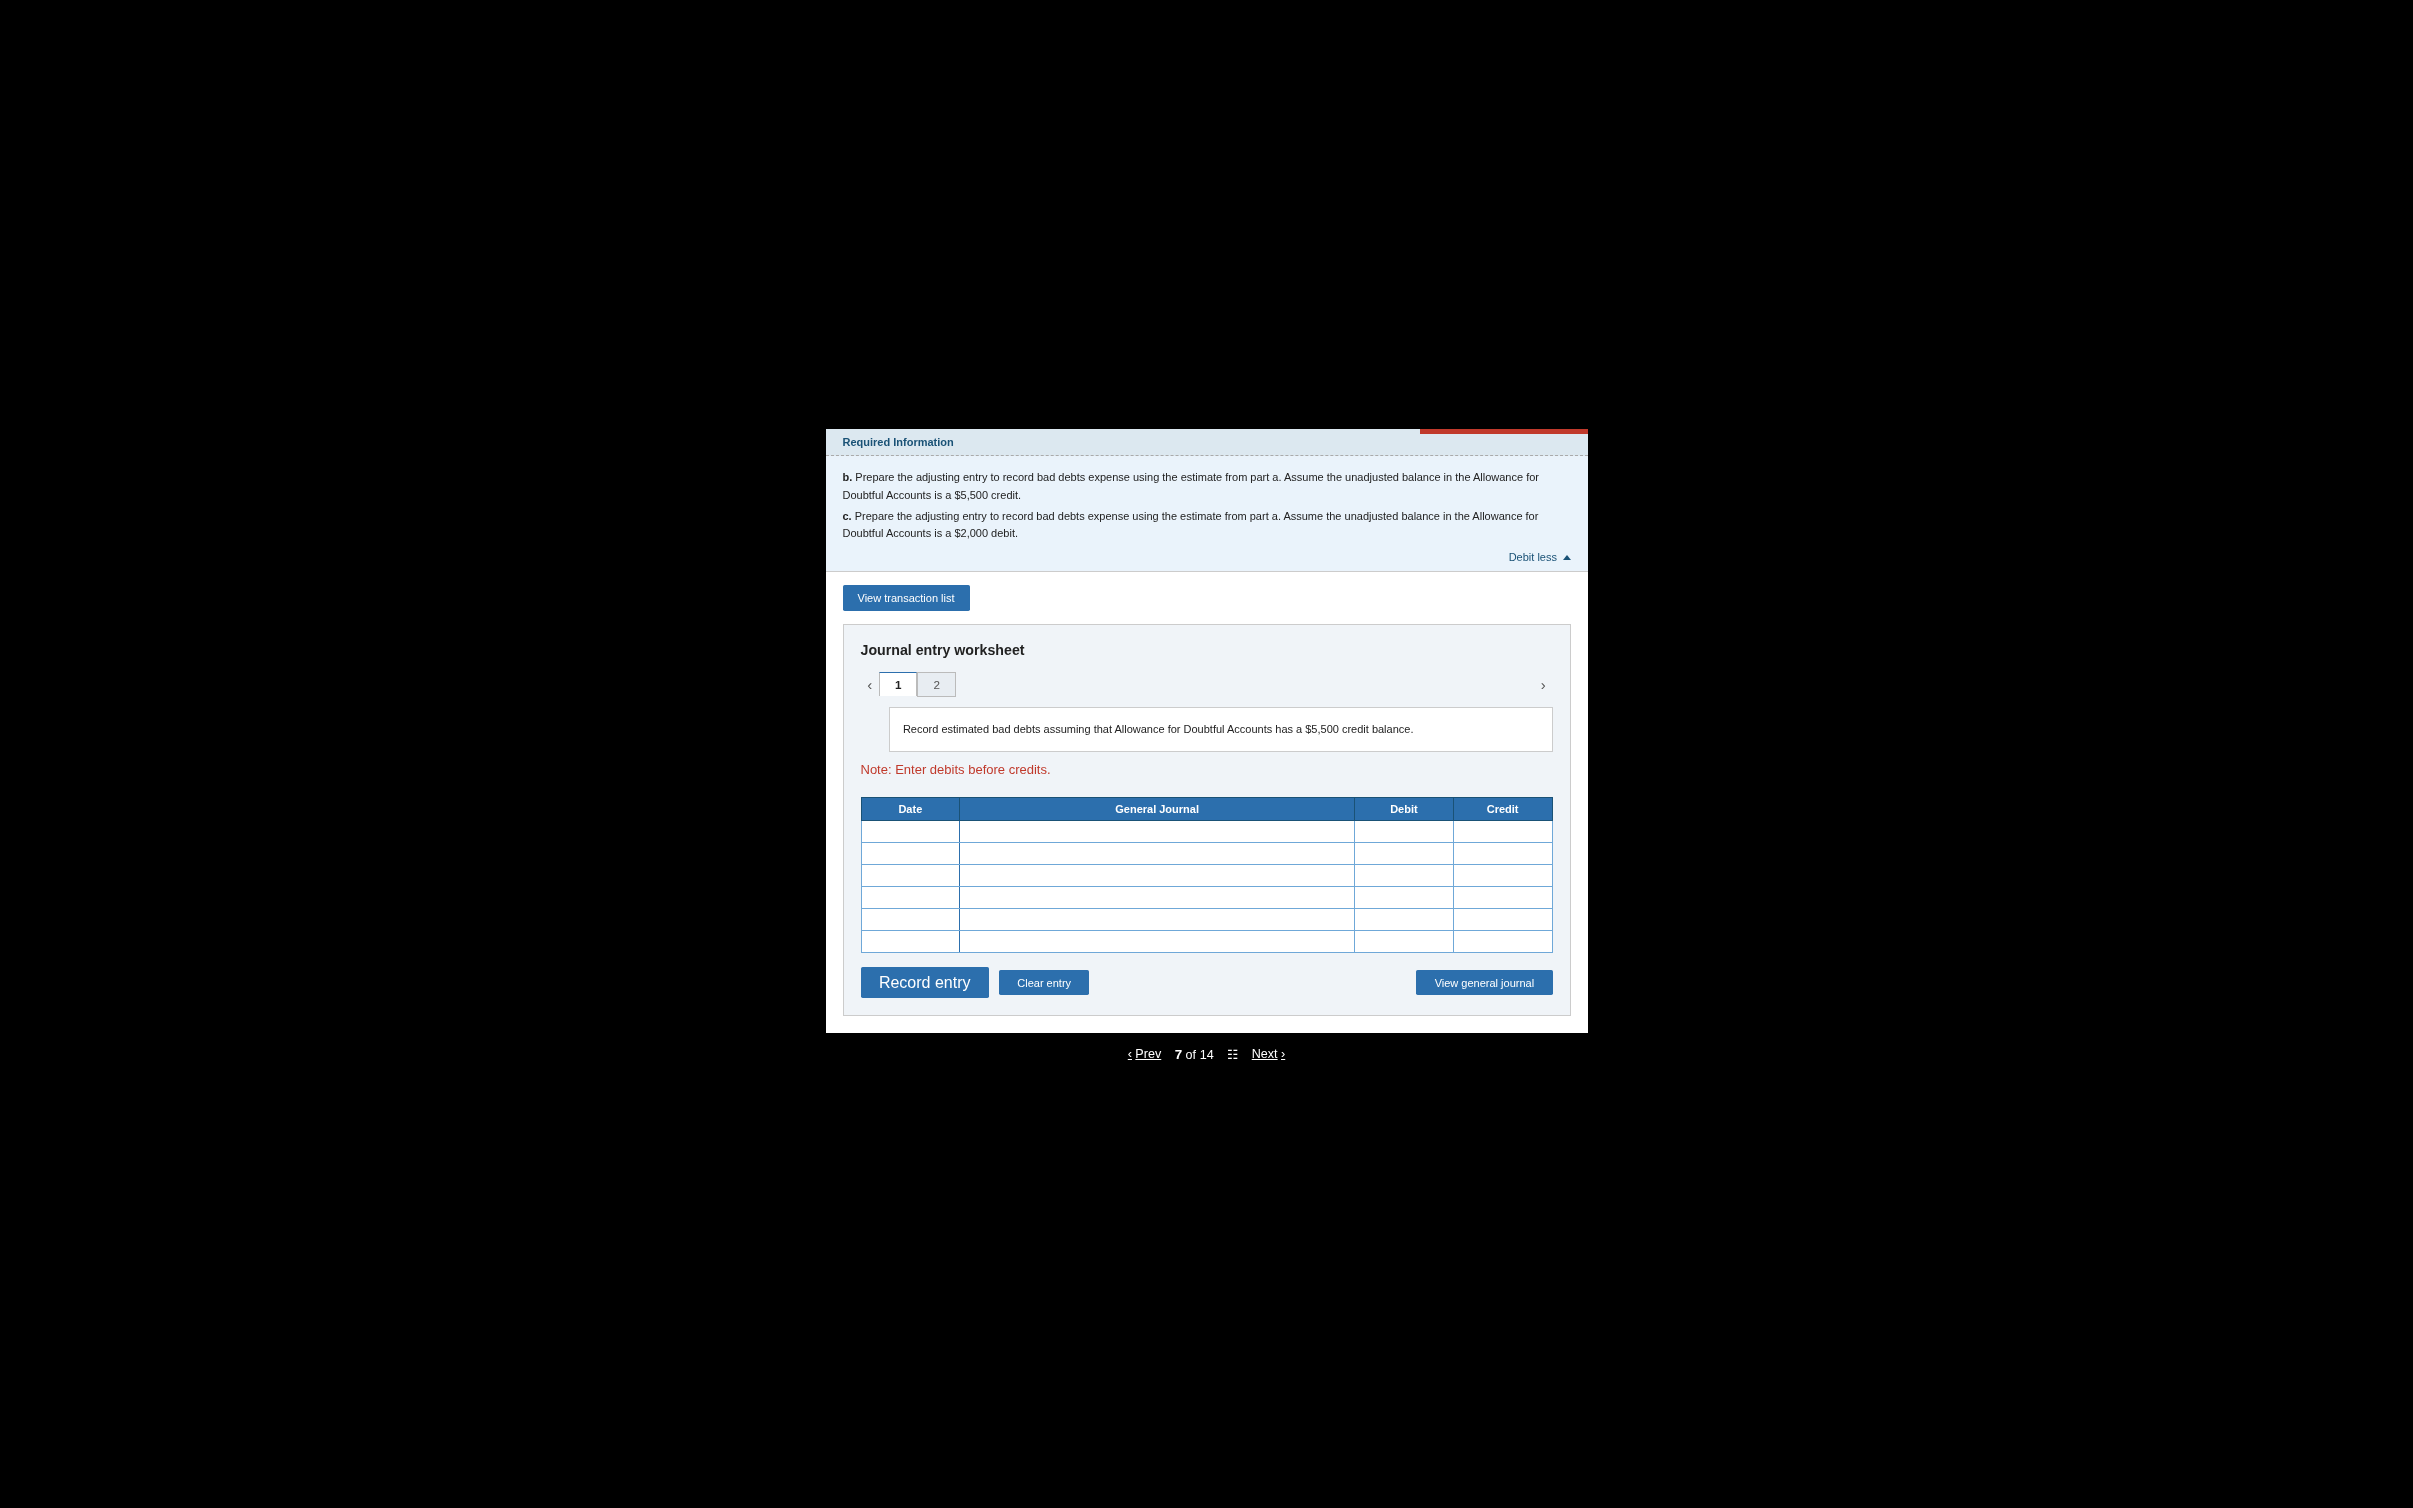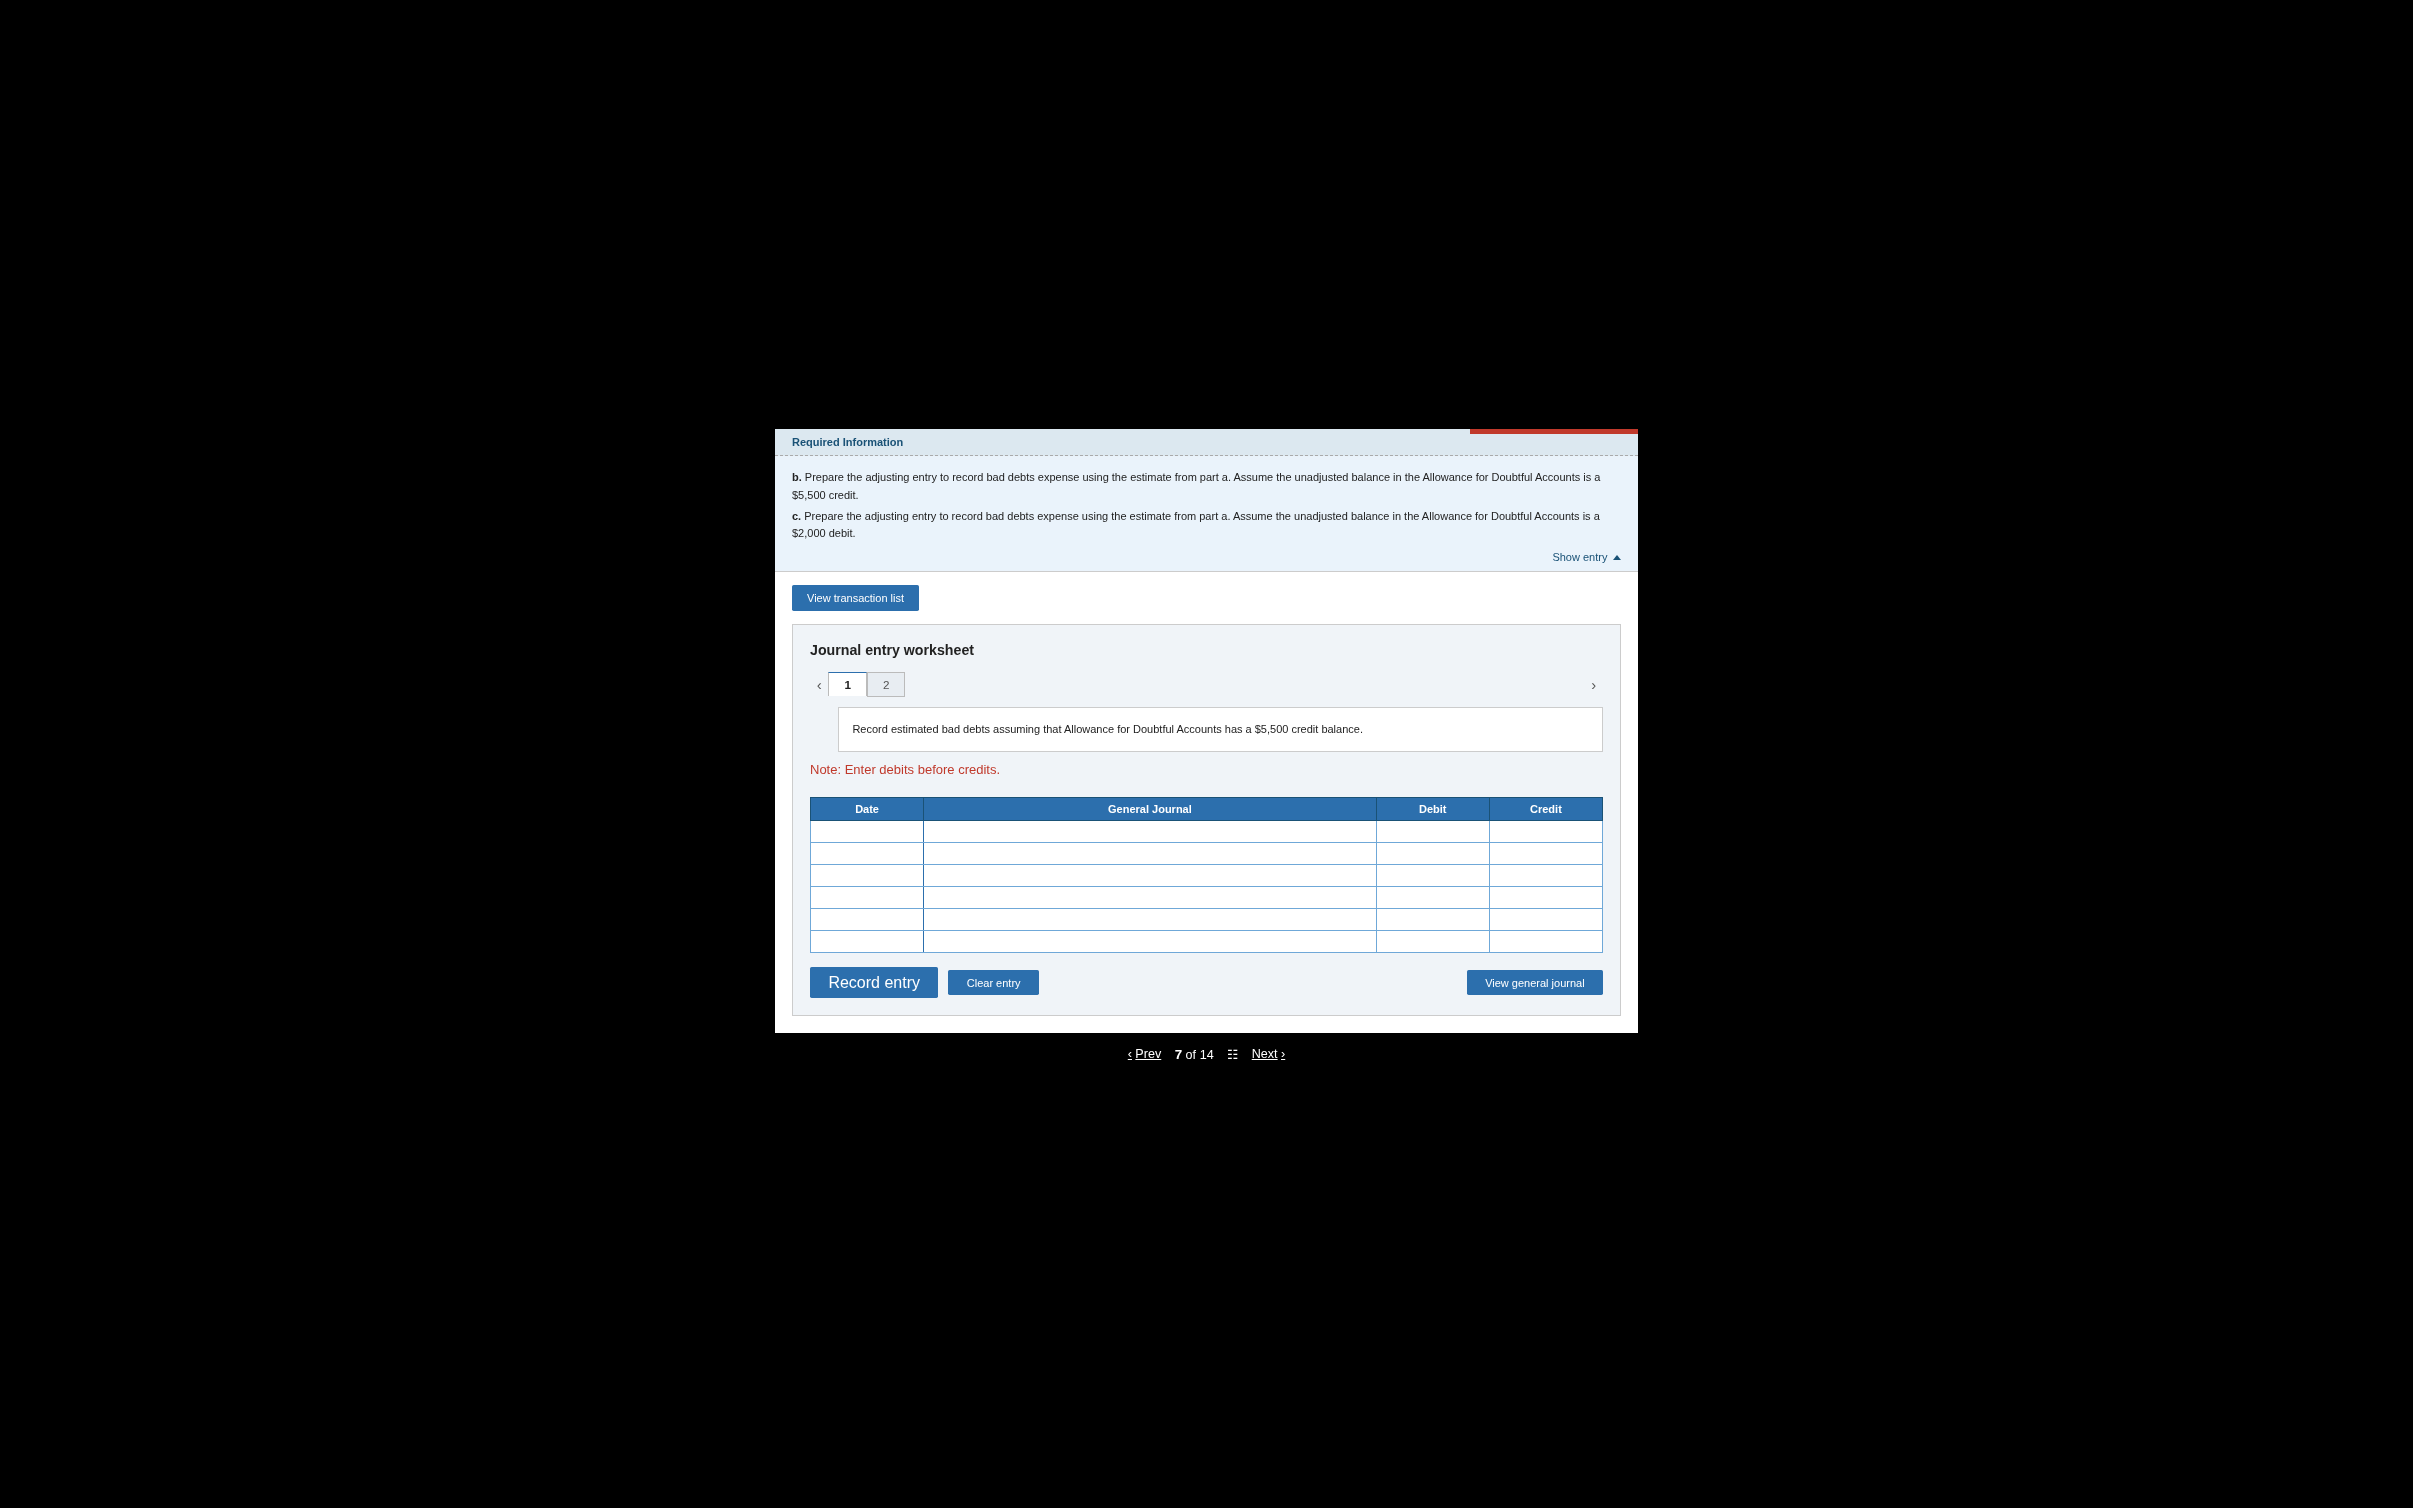--- a/index.html
+++ b/index.html
@@ -16,21 +16,21 @@
     .page-wrapper {
       background: #000;
       width: 100%;
       min-height: 100vh;
       display: flex;
       align-items: center;
       justify-content: center;
     }
     .main-container {
       background: #fff;
-      width: 863px;
+      width: 762px;
       margin: 0 auto;
       position: relative;
     }
     .top-bar {
       background: #c0392b;
       height: 5px;
       width: 168px;
       position: absolute;
       top: 0;
       right: 0;
@@ -277,21 +277,21 @@
 
       <div class="content-area">
         <p>
           <b>b.</b> <span>Prepare the adjusting entry to record bad debts expense using the estimate from part a. Assume the unadjusted balance in the Allowance for Doubtful Accounts is a $5,500 credit.</span>
         </p>
         <p>
           <b>c.</b> <span>Prepare the adjusting entry to record bad debts expense using the estimate from part a. Assume the unadjusted balance in the Allowance for Doubtful Accounts is a $2,000 debit.</span>
         </p>
         <div class="show-less">
           <a>
-            <span>Show entry</span>
+            <span>Debit less</span>
             <span class="triangle-up"></span>
           </a>
         </div>
       </div>
 
       <div class="view-transaction-area">
         <button class="btn-blue">View transaction list</button>
       </div>
 
       <div class="journal-worksheet">

